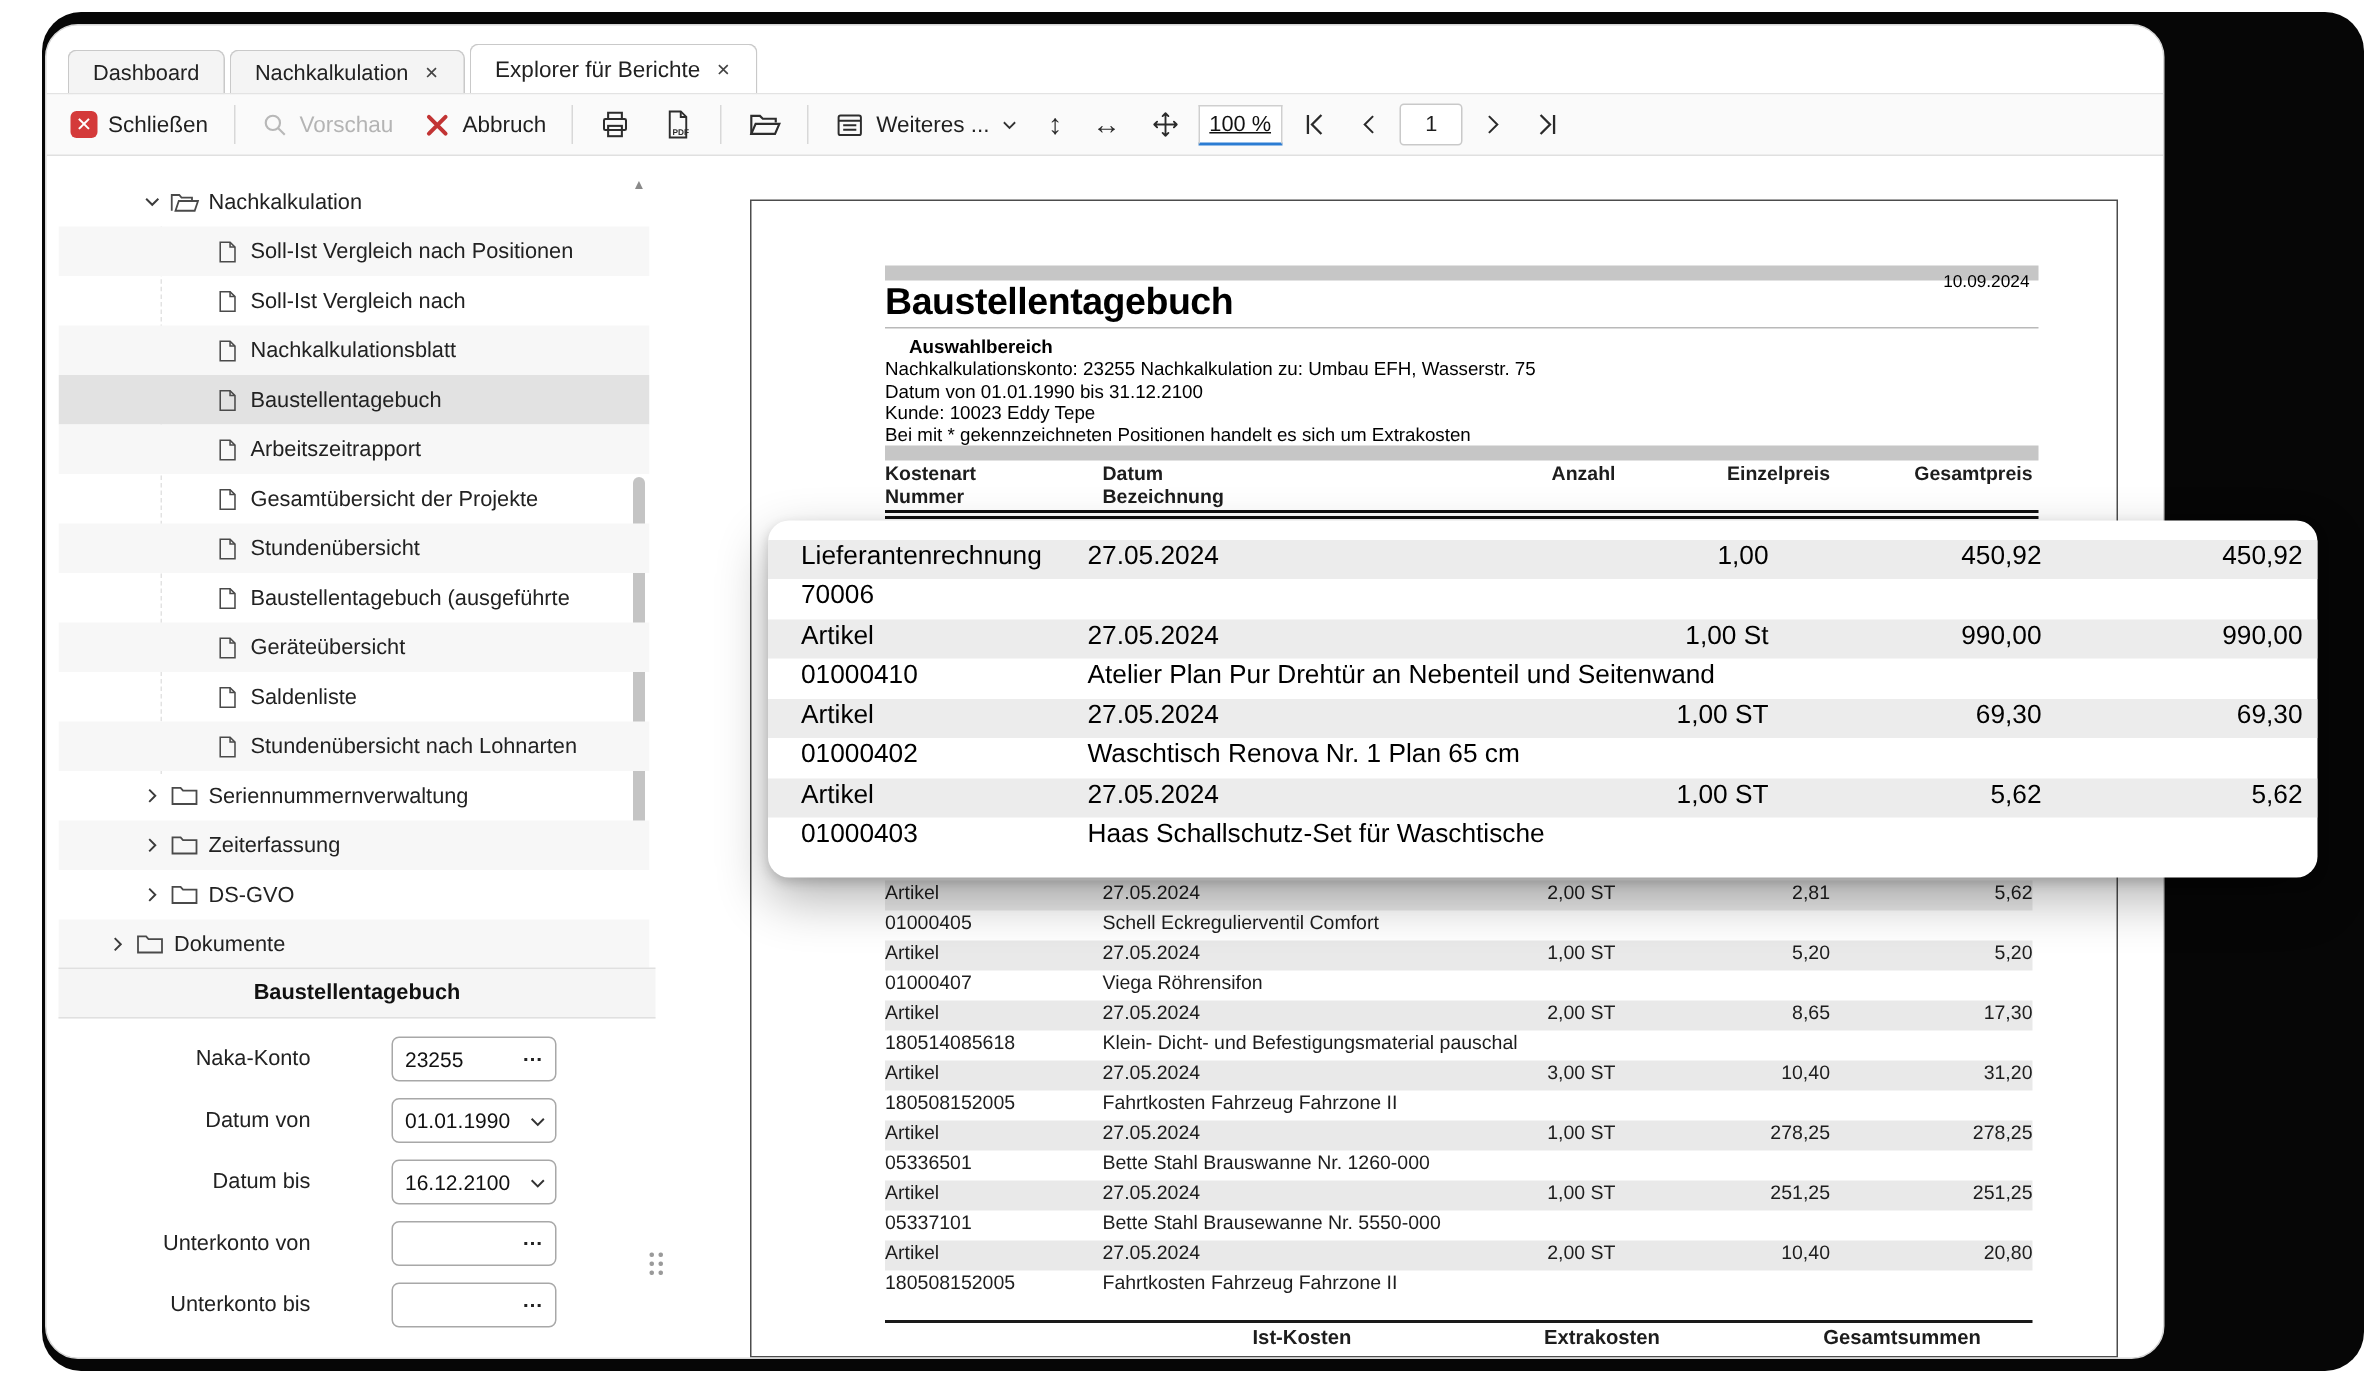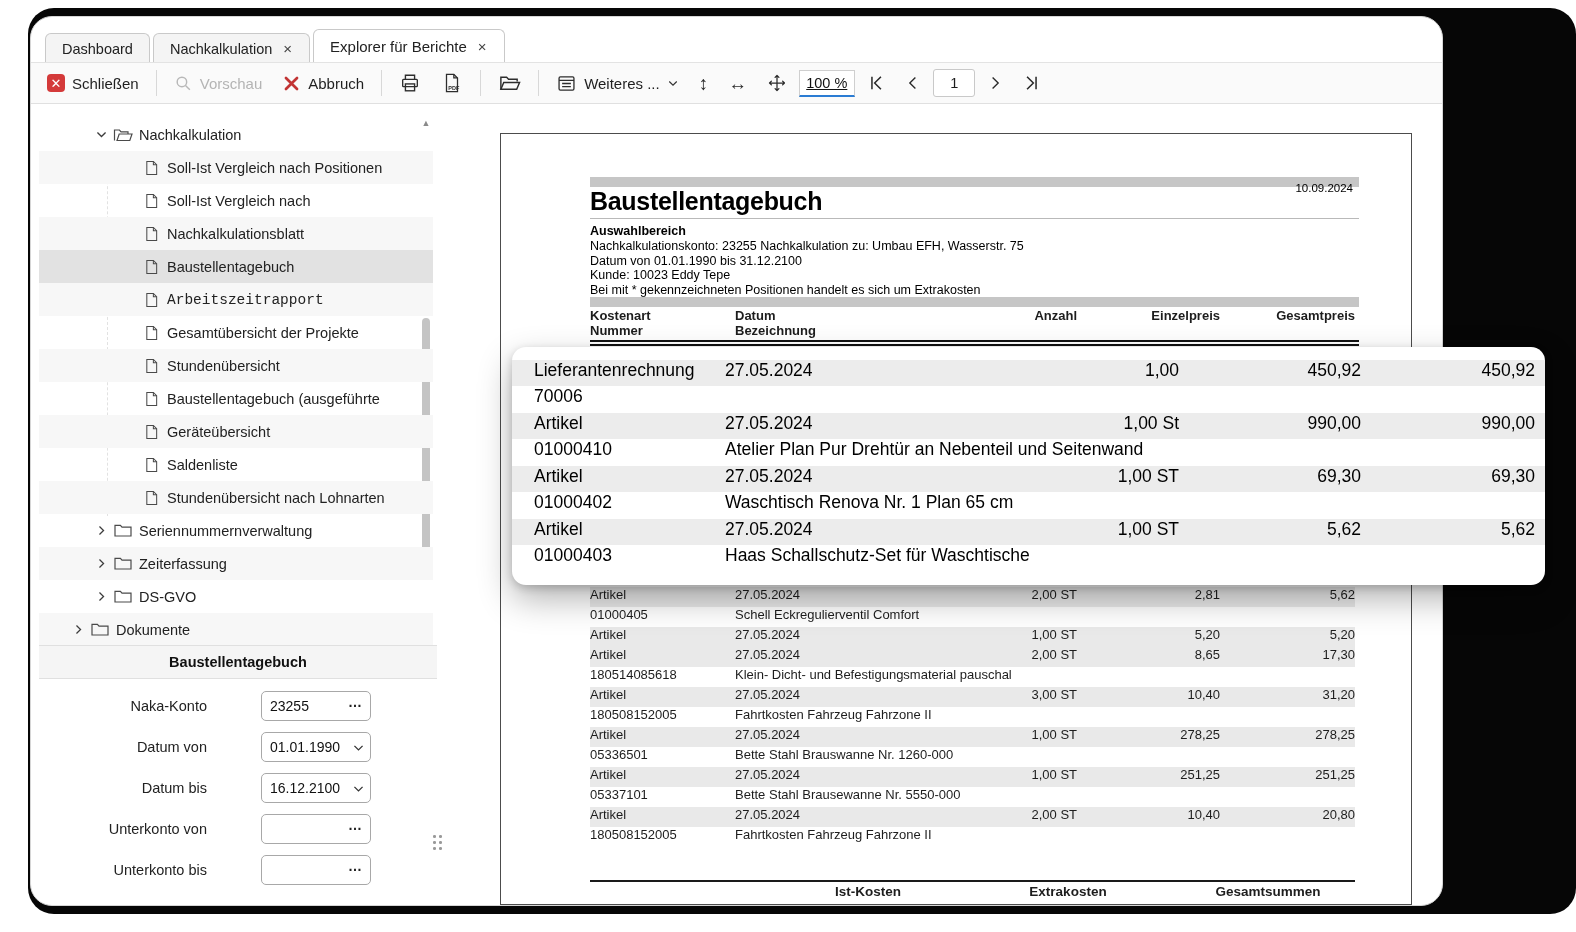--- a/index.html
+++ b/index.html
@@ -85,21 +85,21 @@
   
   .page {
     position:absolute; left:469px; top:116px; width:912px; height:772px;
     background:#fff; border:1px solid #4c4c4c;
   }
   .band { position:absolute; left:89px; width:769px; height:10px; background:#c6c6c6; }
   .band1 { top:43px; } .band2 { top:163px; }
   .report-title { position:absolute; left:89px; top:53px; font-size:25px; font-weight:bold; letter-spacing:-0.3px; color:#000; }
   .report-date { position:absolute; right:58px; top:48px; font-size:11.5px; color:#000; }
   .title-rule { position:absolute; left:89px; top:84px; width:769px; height:1px; background:#b9b9b9; }
-  .sel-heading { position:absolute; left:89px; top:90px; font-size:12.5px; font-weight:bold; color:#000; }
+  .sel-heading { position:absolute; left:105px; top:90px; font-size:12.5px; font-weight:bold; color:#000; }
   .sel-lines { position:absolute; left:89px; top:105px; font-size:12.5px; line-height:14.5px; color:#000; }
   .rcontent { position:absolute; left:89px; width:765px; }
   .rline { position:relative; height:20px; font-size:13px; }
   .rline .c1 { position:absolute; left:0; }
   .rline .c2 { position:absolute; left:145px; white-space:nowrap; }
   .rline .c3 { position:absolute; right:278px;text-align:right; }
   .rline .c4 { position:absolute; right:135px; }
   .rline .c5 { position:absolute; right:0; }
   .thead { top:174px; font-weight:bold; }
   .thead .rline { height:15px; font-size:13px; }
@@ -314,21 +314,21 @@
         </div>
         <div class="tree-row selected" style="padding-left: 100px;">
           <span class="tree-icon">
             <svg width="15" height="16" viewBox="0 0 16 17" fill="none" stroke="#4a4a4a" stroke-width="1.1">
               <path d="M3 1.5h7l3.5 3.5v10.5H3z"></path>
               <path d="M10 1.5V5h3.5"></path>
             </svg>
           </span>
           <span class="tree-label">Baustellentagebuch</span>
         </div>
-        <div class="tree-row striped" style="padding-left: 100px; font-family: Liberation Mono, monospace;">
+        <div class="tree-row striped" style="padding-left: 100px;">
           <span class="tree-icon">
             <svg width="15" height="16" viewBox="0 0 16 17" fill="none" stroke="#4a4a4a" stroke-width="1.1">
               <path d="M3 1.5h7l3.5 3.5v10.5H3z"></path>
               <path d="M10 1.5V5h3.5"></path>
             </svg>
           </span>
           <span class="tree-label">Arbeitszeitrapport</span>
         </div>
         <div class="tree-row" style="padding-left: 100px;">
           <span class="tree-icon">
@@ -535,20 +535,24 @@
             </div>
           </div>
           <div class="rrow">
             <div class="rline l1">
               <span class="c1">Artikel</span>
               <span class="c2">27.05.2024</span>
               <span class="c3">1,00 ST</span>
               <span class="c4">5,20</span>
               <span class="c5">5,20</span>
             </div>
+            <div class="rline">
+              <span class="c1">01000407</span>
+              <span class="c2">Viega Röhrensifon</span>
+            </div>
           </div>
           <div class="rrow">
             <div class="rline l1">
               <span class="c1">Artikel</span>
               <span class="c2">27.05.2024</span>
               <span class="c3">2,00 ST</span>
               <span class="c4">8,65</span>
               <span class="c5">17,30</span>
             </div>
             <div class="rline">

